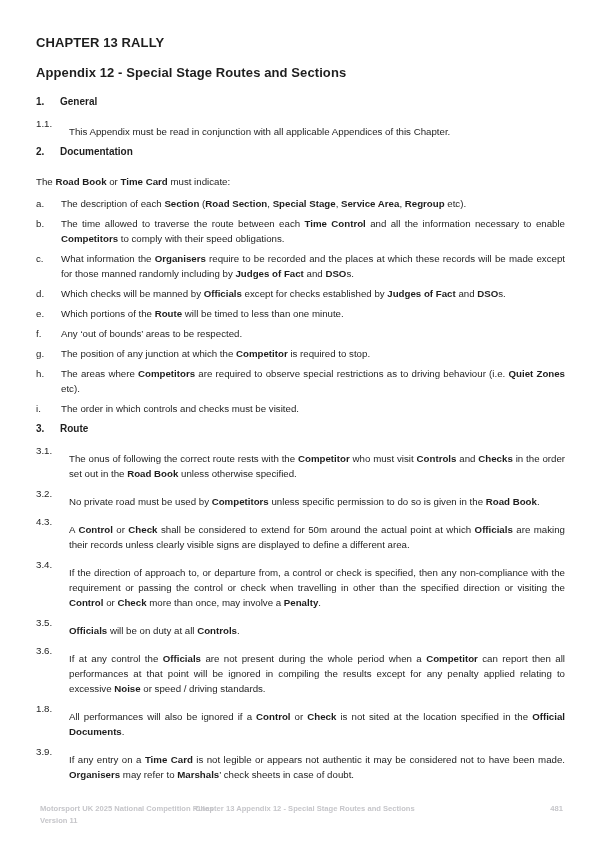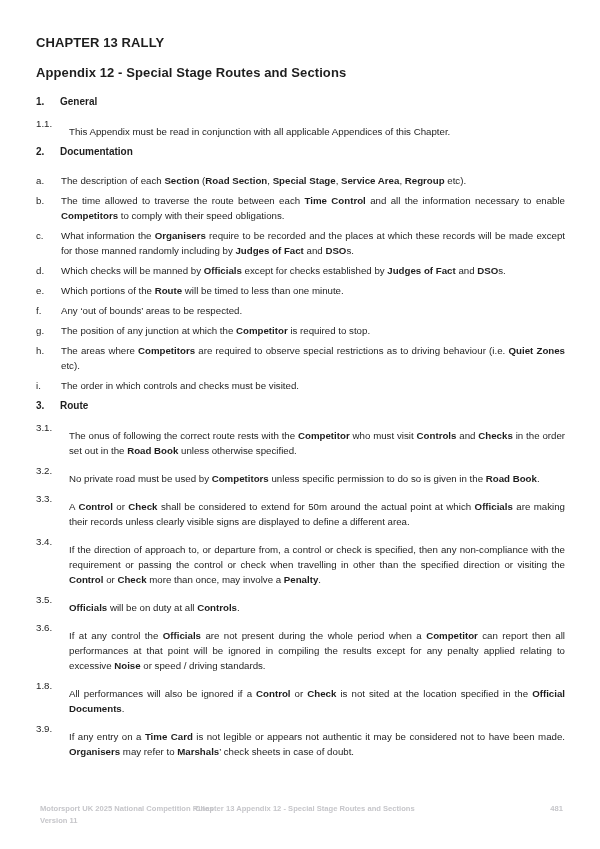--- a/index.html
+++ b/index.html
@@ -99,20 +99,21 @@
   </div>
 
   <div>
     <div class="section-head">
       <span class="section-num">2.</span>
       <span>Documentation</span>
     </div>
     <div>
   <div class="clause">
     <div class="clause-body">
+      <div class="clause-text"><span>The </span><span class="b">Road Book</span><span> or </span><span class="b">Time Card</span><span> must indicate:</span></div>
       <div class="sub-list">
   <div class="subclause">
     <span class="subclause-letter">a.</span>
     <div class="subclause-text"><span>The description of each </span><span class="b">Section</span><span> (</span><span class="b">Road Section</span><span>, </span><span class="b">Special Stage</span><span>, </span><span class="b">Service Area</span><span>, </span><span class="b">Regroup</span><span> etc).</span></div>
   </div>
 
   <div class="subclause">
     <span class="subclause-letter">b.</span>
     <div class="subclause-text"><span>The time allowed to traverse the route between each </span><span class="b">Time Control</span><span> and all the information necessary to enable </span><span class="b">Competitors</span><span> to comply with their speed obligations.</span></div>
   </div>
@@ -173,21 +174,21 @@
 
   <div class="clause">
     <span class="clause-num">3.2.</span>
     <div class="clause-body">
       <div class="clause-text"><span>No private road must be used by </span><span class="b">Competitors</span><span> unless specific permission to do so is given in the </span><span class="b">Road Book</span><span>.</span></div>
 
     </div>
   </div>
 
   <div class="clause">
-    <span class="clause-num">3.3.</span>
+    <span class="clause-num">4.3.</span>
     <div class="clause-body">
       <div class="clause-text"><span>A </span><span class="b">Control</span><span> or </span><span class="b">Check</span><span> shall be considered to extend for 50m around the actual point at which </span><span class="b">Officials</span><span> are making their records unless clearly visible signs are displayed to define a different area.</span></div>
 
     </div>
   </div>
 
   <div class="clause">
     <span class="clause-num">3.4.</span>
     <div class="clause-body">
       <div class="clause-text"><span>If the direction of approach to, or departure from, a control or check is specified, then any non-compliance with the requirement or passing the control or check when travelling in other than the specified direction or visiting the </span><span class="b">Control</span><span> or </span><span class="b">Check</span><span> more than once, may involve a </span><span class="b">Penalty</span><span>.</span></div>

